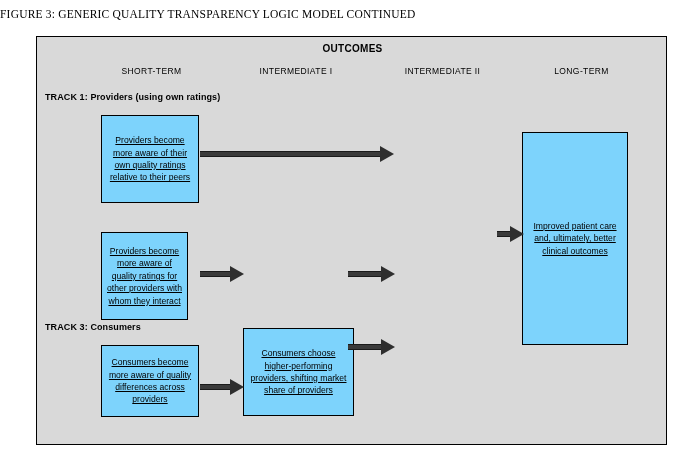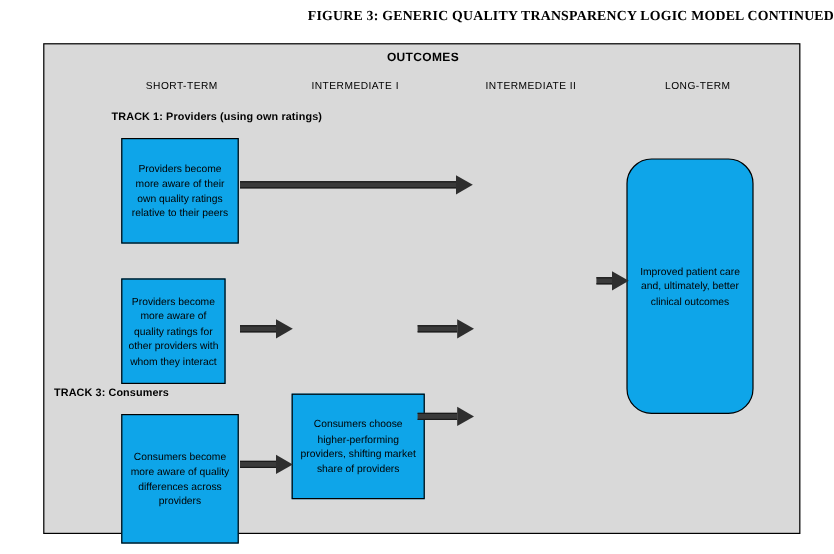--- a/index.html
+++ b/index.html
@@ -13,23 +13,23 @@
     position: relative;
     font-family: "Liberation Sans", sans-serif;
     overflow: hidden;
   }
 
   #figure-title {
     position: absolute;
     left: 0;
     top: 8px;
     width: 695px;
-    text-align: right;
+    text-align: left;
     font-family: "Liberation Serif", serif;
-    font-weight: bold;
+    font-weight: normal;
     font-size: 11.5px;
     letter-spacing: 0.2px;
     color: #000000;
     white-space: nowrap;
   }
 
   #diagram-frame {
     position: absolute;
     left: 36px;
     top: 36px;
@@ -69,54 +69,55 @@
 
   .track-label {
     position: absolute;
     left: 8px;
     font-size: 9px;
     font-weight: bold;
     color: #000000;
     white-space: nowrap;
     letter-spacing: 0.1px;
   }
-  .track-label.t1 { top: 55px; margin-left: 48px; }
+  .track-label.t1 { top: 55px; }
   .track-label.t2 { top: 172px; }
   .track-label.t3 { top: 285px; }
 
   .pbox {
     position: absolute;
-    background: #0ea5e9;
+    background: #7dd3fc;
     border: 1.5px solid #000000;
     box-sizing: border-box;
     display: flex;
     align-items: center;
     justify-content: center;
     text-align: center;
     font-size: 8.6px;
     line-height: 1.45;
     color: #000000;
     padding: 3px 4px;
+    text-decoration: underline;
   }
 
   
   #box-t1-short { left: 64px;  top: 78px;  width: 98px;  height: 88px; }
   
   #box-t2-short { left: 64px;  top: 195px; width: 87px;  height: 88px; }
   #box-t2-inter { left: 206px; top: 195px; width: 104px; height: 88px; }
   
-  #box-t3-short { left: 64px;  top: 308px; width: 98px;  height: 108px; }
+  #box-t3-short { left: 64px;  top: 308px; width: 98px;  height: 72px; }
   #box-t3-inter { left: 206px; top: 291px; width: 111px; height: 88px; }
   
   #box-inter2 {
     left: 357px; top: 80px; width: 102px; height: 236px;
   }
   
   #box-long {
-    left: 485px; top: 95px; width: 106px; height: 213px; border-radius: 21px;
+    left: 485px; top: 95px; width: 106px; height: 213px;
   }
 
   .arrow {
     position: absolute;
     height: 0;
   }
   .arrow .shaft {
     position: absolute;
     left: 0;
     top: -3px;

